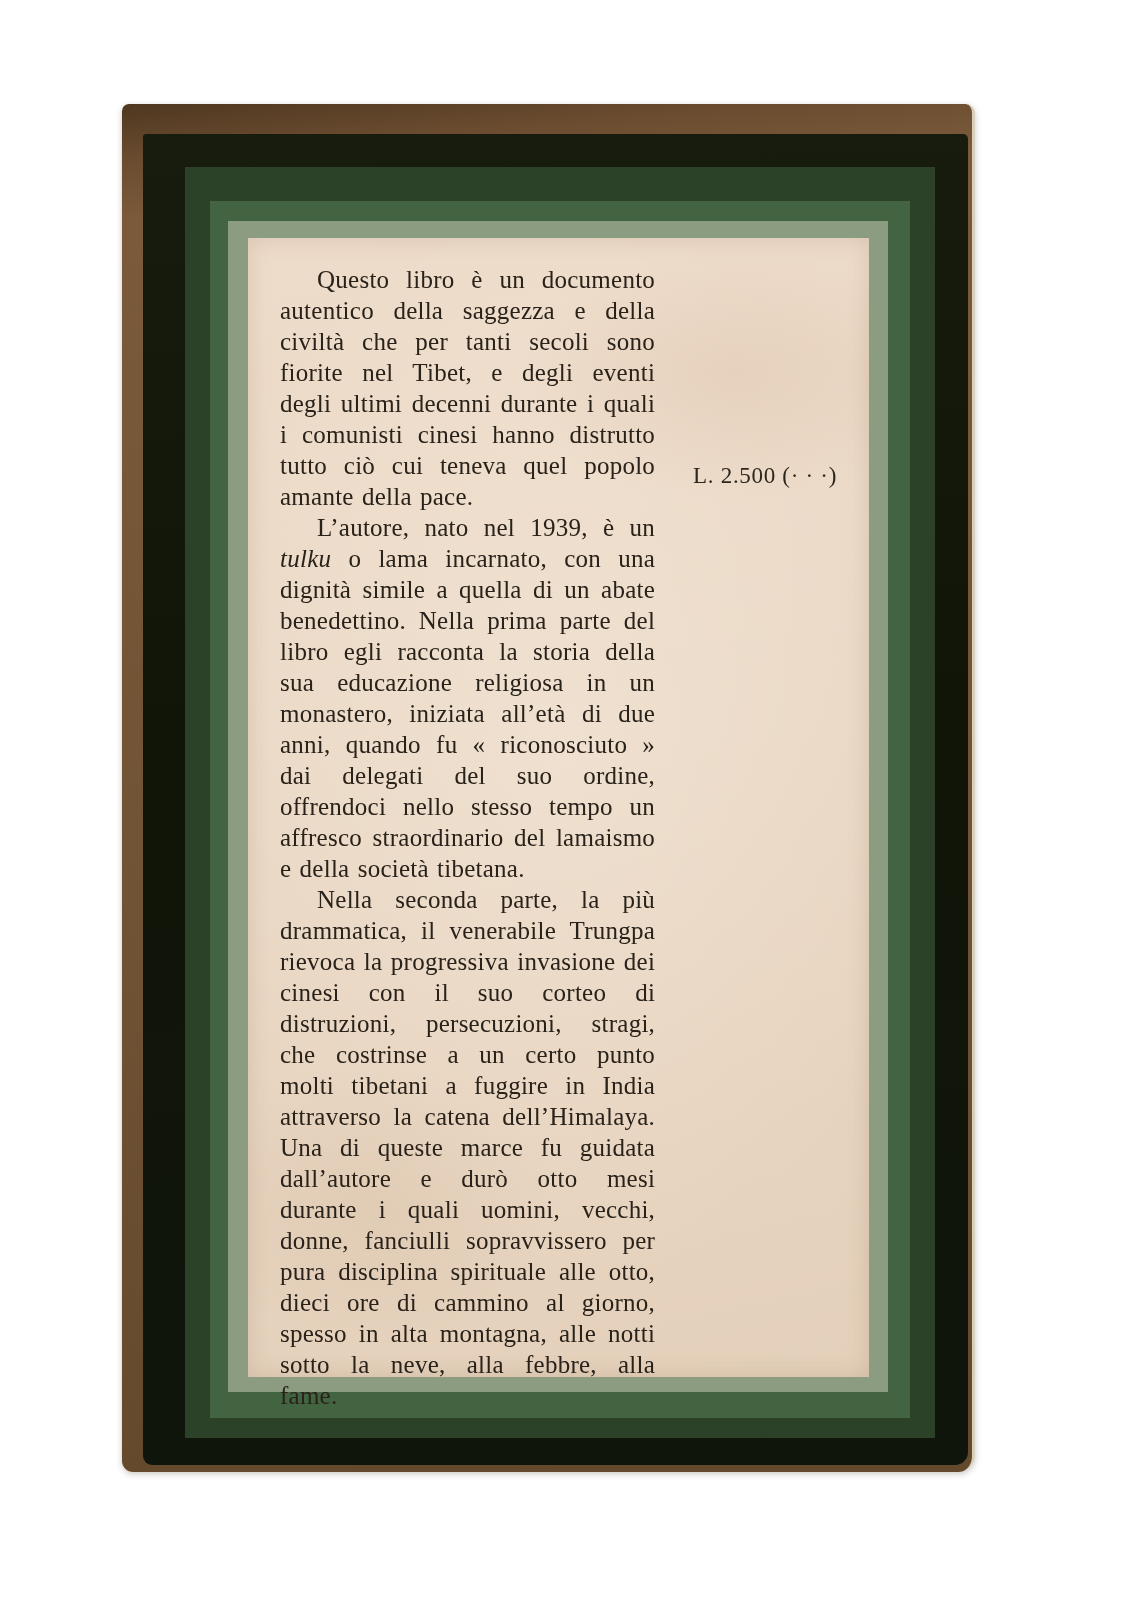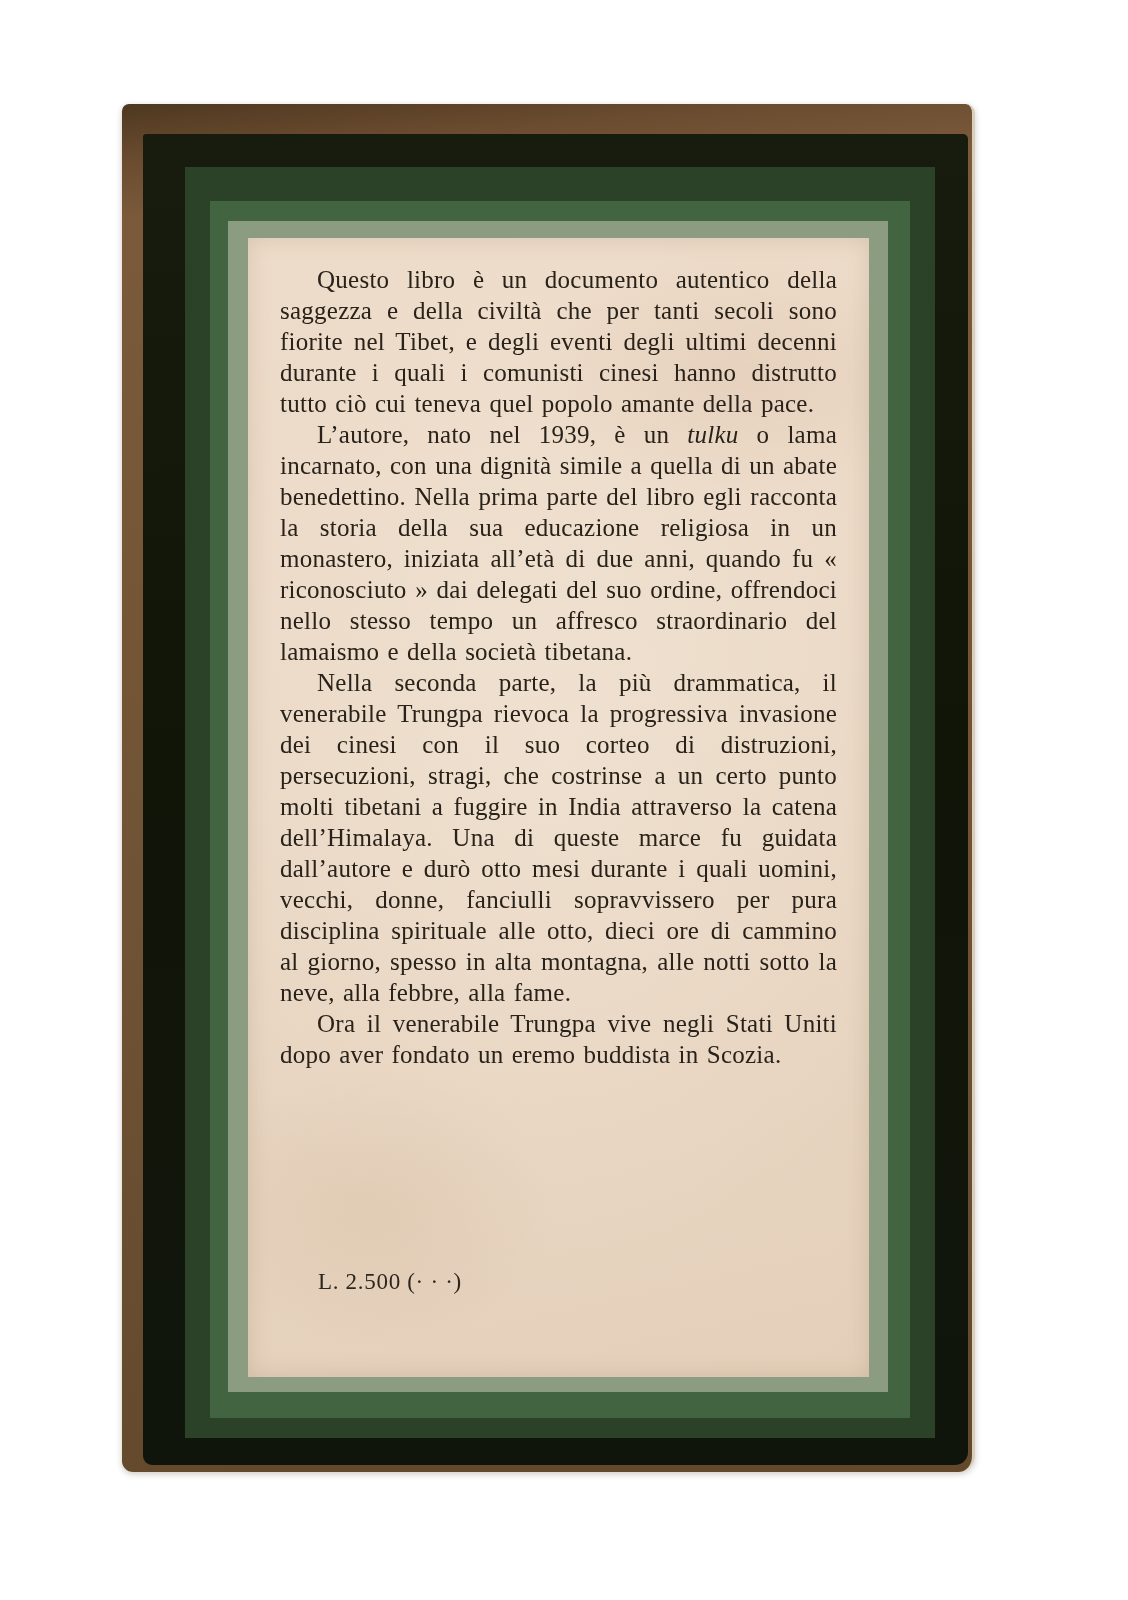--- a/index.html
+++ b/index.html
@@ -49,21 +49,21 @@
     width: 100%;
     height: 100%;
     background:
       radial-gradient(ellipse 300px 180px at 78% 12%, rgba(196,160,128,0.18), transparent 70%),
       radial-gradient(ellipse 260px 200px at 20% 85%, rgba(190,155,120,0.14), transparent 70%),
       radial-gradient(ellipse 500px 700px at 50% 45%, rgba(255,248,238,0.25), transparent 80%),
       linear-gradient(168deg, #eedcca 0%, #ead8c5 45%, #e4d0ba 100%);
     box-shadow: inset 0 0 22px rgba(110,85,55,0.18);
     padding: 26px 32px 0 32px;
     display: flex;
-    flex-direction: column;
+    flex-direction: row;
   }
 
   
   .blurb {
     font-size: 25px;
     line-height: 31px;
     color: #29221a;
     text-align: justify;
     word-spacing: 0.07em;
     letter-spacing: 0.01em;
@@ -104,21 +104,20 @@
     <div class="frame frame-black">
       <div class="frame frame-darkgreen">
         <div class="frame frame-midgreen">
           <div class="frame frame-sage">
             <div class="paper">
 
               <div class="blurb">
                 <p><span>Questo libro è un documento autentico della saggezza e della civiltà che per tanti secoli sono fiorite nel Tibet, e degli eventi degli ultimi decenni durante i quali i comunisti cinesi hanno distrutto tutto ciò cui teneva quel popolo amante della pace.</span></p>
                 <p><span>L’autore, nato nel 1939, è un </span><em>tulku</em><span> o lama incarnato, con una dignità simile a quella di un abate benedettino. Nella prima parte del libro egli racconta la storia della sua educazione religiosa in un monastero, iniziata all’età di due anni, quando fu « riconosciuto » dai delegati del suo ordine, offrendoci nello stesso tempo un affresco straordinario del lamaismo e della società tibetana.</span></p>
                 <p><span>Nella seconda parte, la più drammatica, il venerabile Trungpa rievoca la progressiva invasione dei cinesi con il suo corteo di distruzioni, persecuzioni, stragi, che costrinse a un certo punto molti tibetani a fuggire in India attraverso la catena dell’Himalaya. Una di queste marce fu guidata dall’autore e durò otto mesi durante i quali uomini, vecchi, donne, fanciulli sopravvissero per pura disciplina spirituale alle otto, dieci ore di cammino al giorno, spesso in alta montagna, alle notti sotto la neve, alla febbre, alla fame.</span></p>
-                <p><span>Ora il venerabile Trungpa vive negli Stati Uniti dopo aver fondato un eremo buddista in Scozia.</span></p>
               </div>
 
               <div class="paper-footer">
                 <div class="price">L. 2.500 (· · ·)</div>
               </div>
 
             </div>
           </div>
         </div>
       </div>

